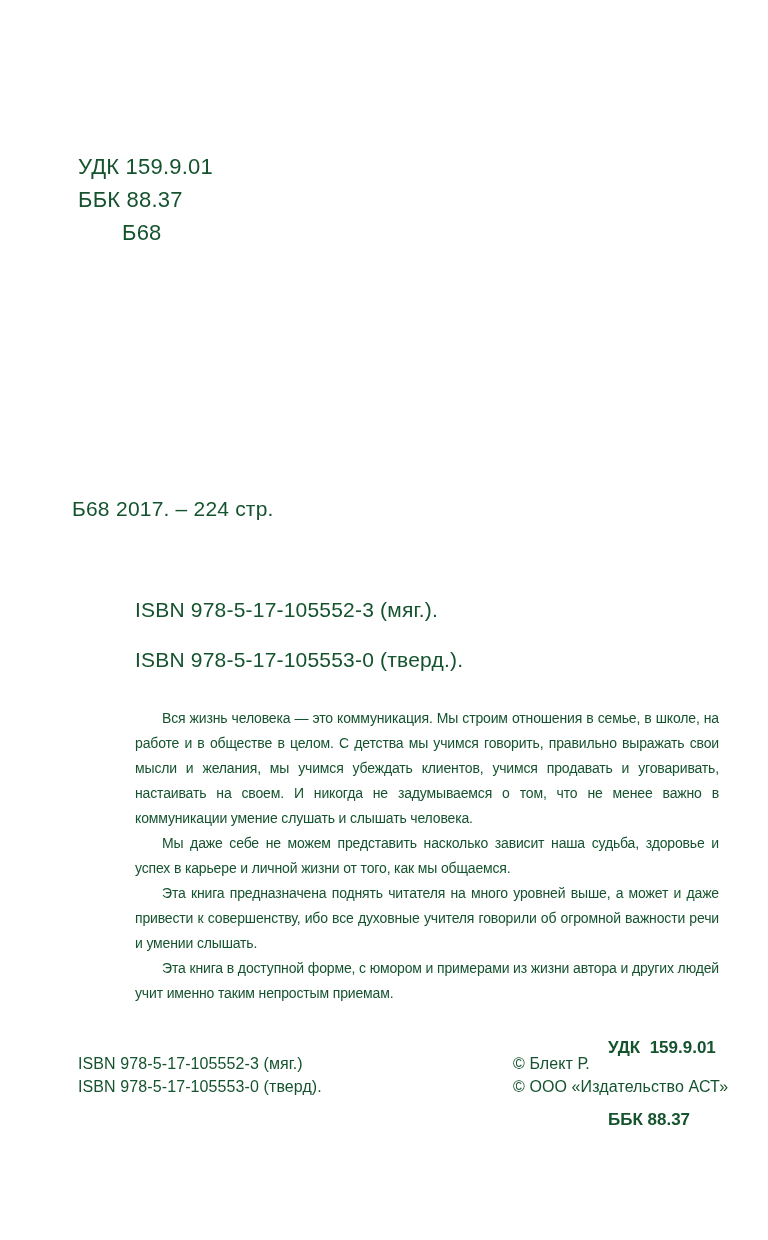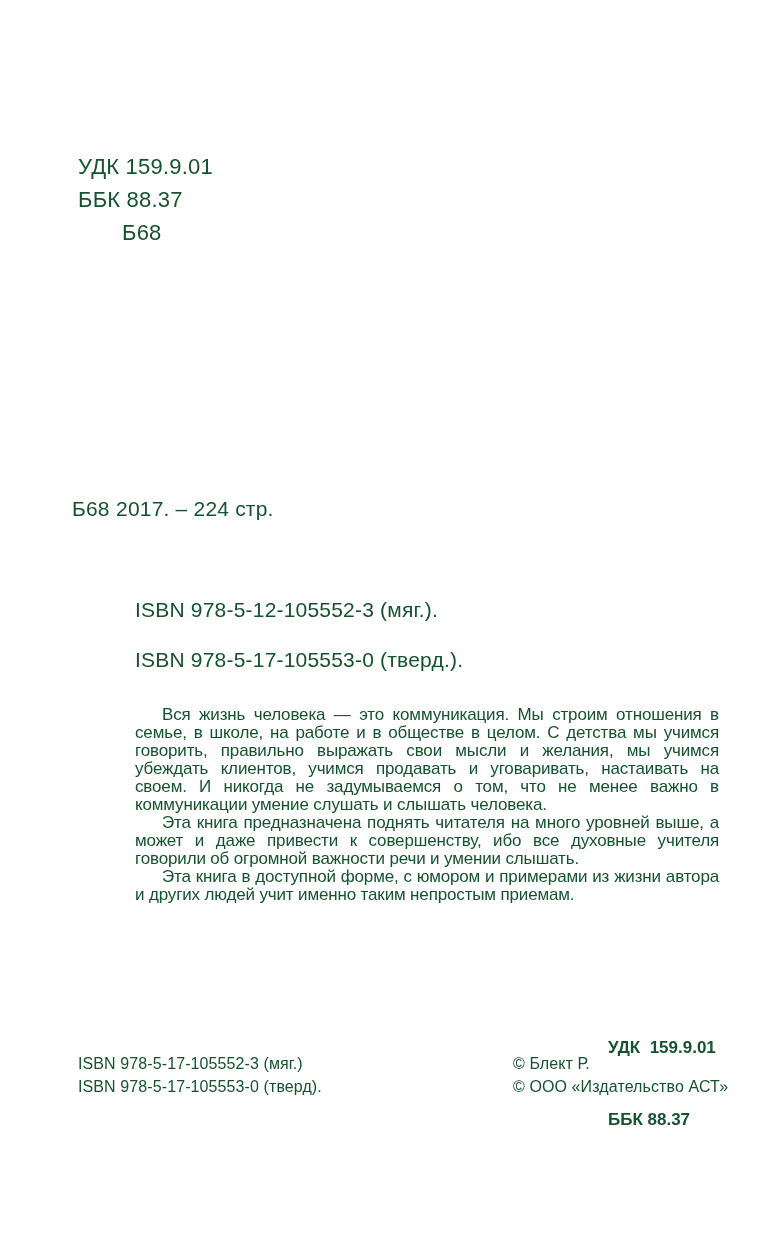--- a/index.html
+++ b/index.html
@@ -65,22 +65,22 @@
   }
   .isbn-soft-pos { top: 597px; }
   .isbn-hard-pos { top: 647px; }
 
   
   .annotation {
     position: absolute;
     left: 135px;
     top: 706px;
     width: 584px;
-    font-size: 17px;
-    line-height: 18px;
+    font-size: 14px;
+    line-height: 25px;
     letter-spacing: -0.15px;
     text-align: justify;
   }
   .annotation p {
     margin: 0;
     text-indent: 27px;
   }
 
   
   .bottom-codes {
@@ -125,25 +125,26 @@
     <div class="indent-line">Б68</div>
   </div>
 
   <div class="bib-block">
     <div class="bib-row">
       <span class="bib-sign">Б68</span>
       <div class="bib-desc-line2">2017. – 224 стр.</div>
     </div>
   </div>
 
-  <div class="isbn-mid isbn-soft-pos">ISBN 978-5-12-105552-3 (мяг.).</div>
+  <div class="isbn-mid isbn-soft-pos">ISBN 978-5-17-105552-3 (мяг.).</div>
   <div class="isbn-mid isbn-hard-pos">ISBN 978-5-17-105553-0 (тверд.).</div>
 
   <div class="annotation">
     <p>Вся жизнь человека — это коммуникация. Мы строим отношения в семье, в школе, на работе и в обществе в целом. С детства мы учимся говорить, правильно выражать свои мысли и желания, мы учимся убеждать клиентов, учимся продавать и уговаривать, настаивать на своем. И никогда не задумываемся о том, что не менее важно в коммуникации умение слушать и слышать человека.</p>
+    <p>Мы даже себе не можем представить насколько зависит наша судьба, здоровье и успех в карьере и личной жизни от того, как мы общаемся.</p>
     <p>Эта книга предназначена поднять читателя на много уровней выше, а может и даже привести к совершенству, ибо все духовные учителя говорили об огромной важности речи и умении слышать.</p>
     <p>Эта книга в доступной форме, с юмором и примерами из жизни автора и других людей учит именно таким непростым приемам.</p>
   </div>
 
   <div class="bottom-codes">
     <div>УДК  159.9.01</div>
     <div>ББК 88.37</div>
   </div>
 
   <div class="copyright-strip">

